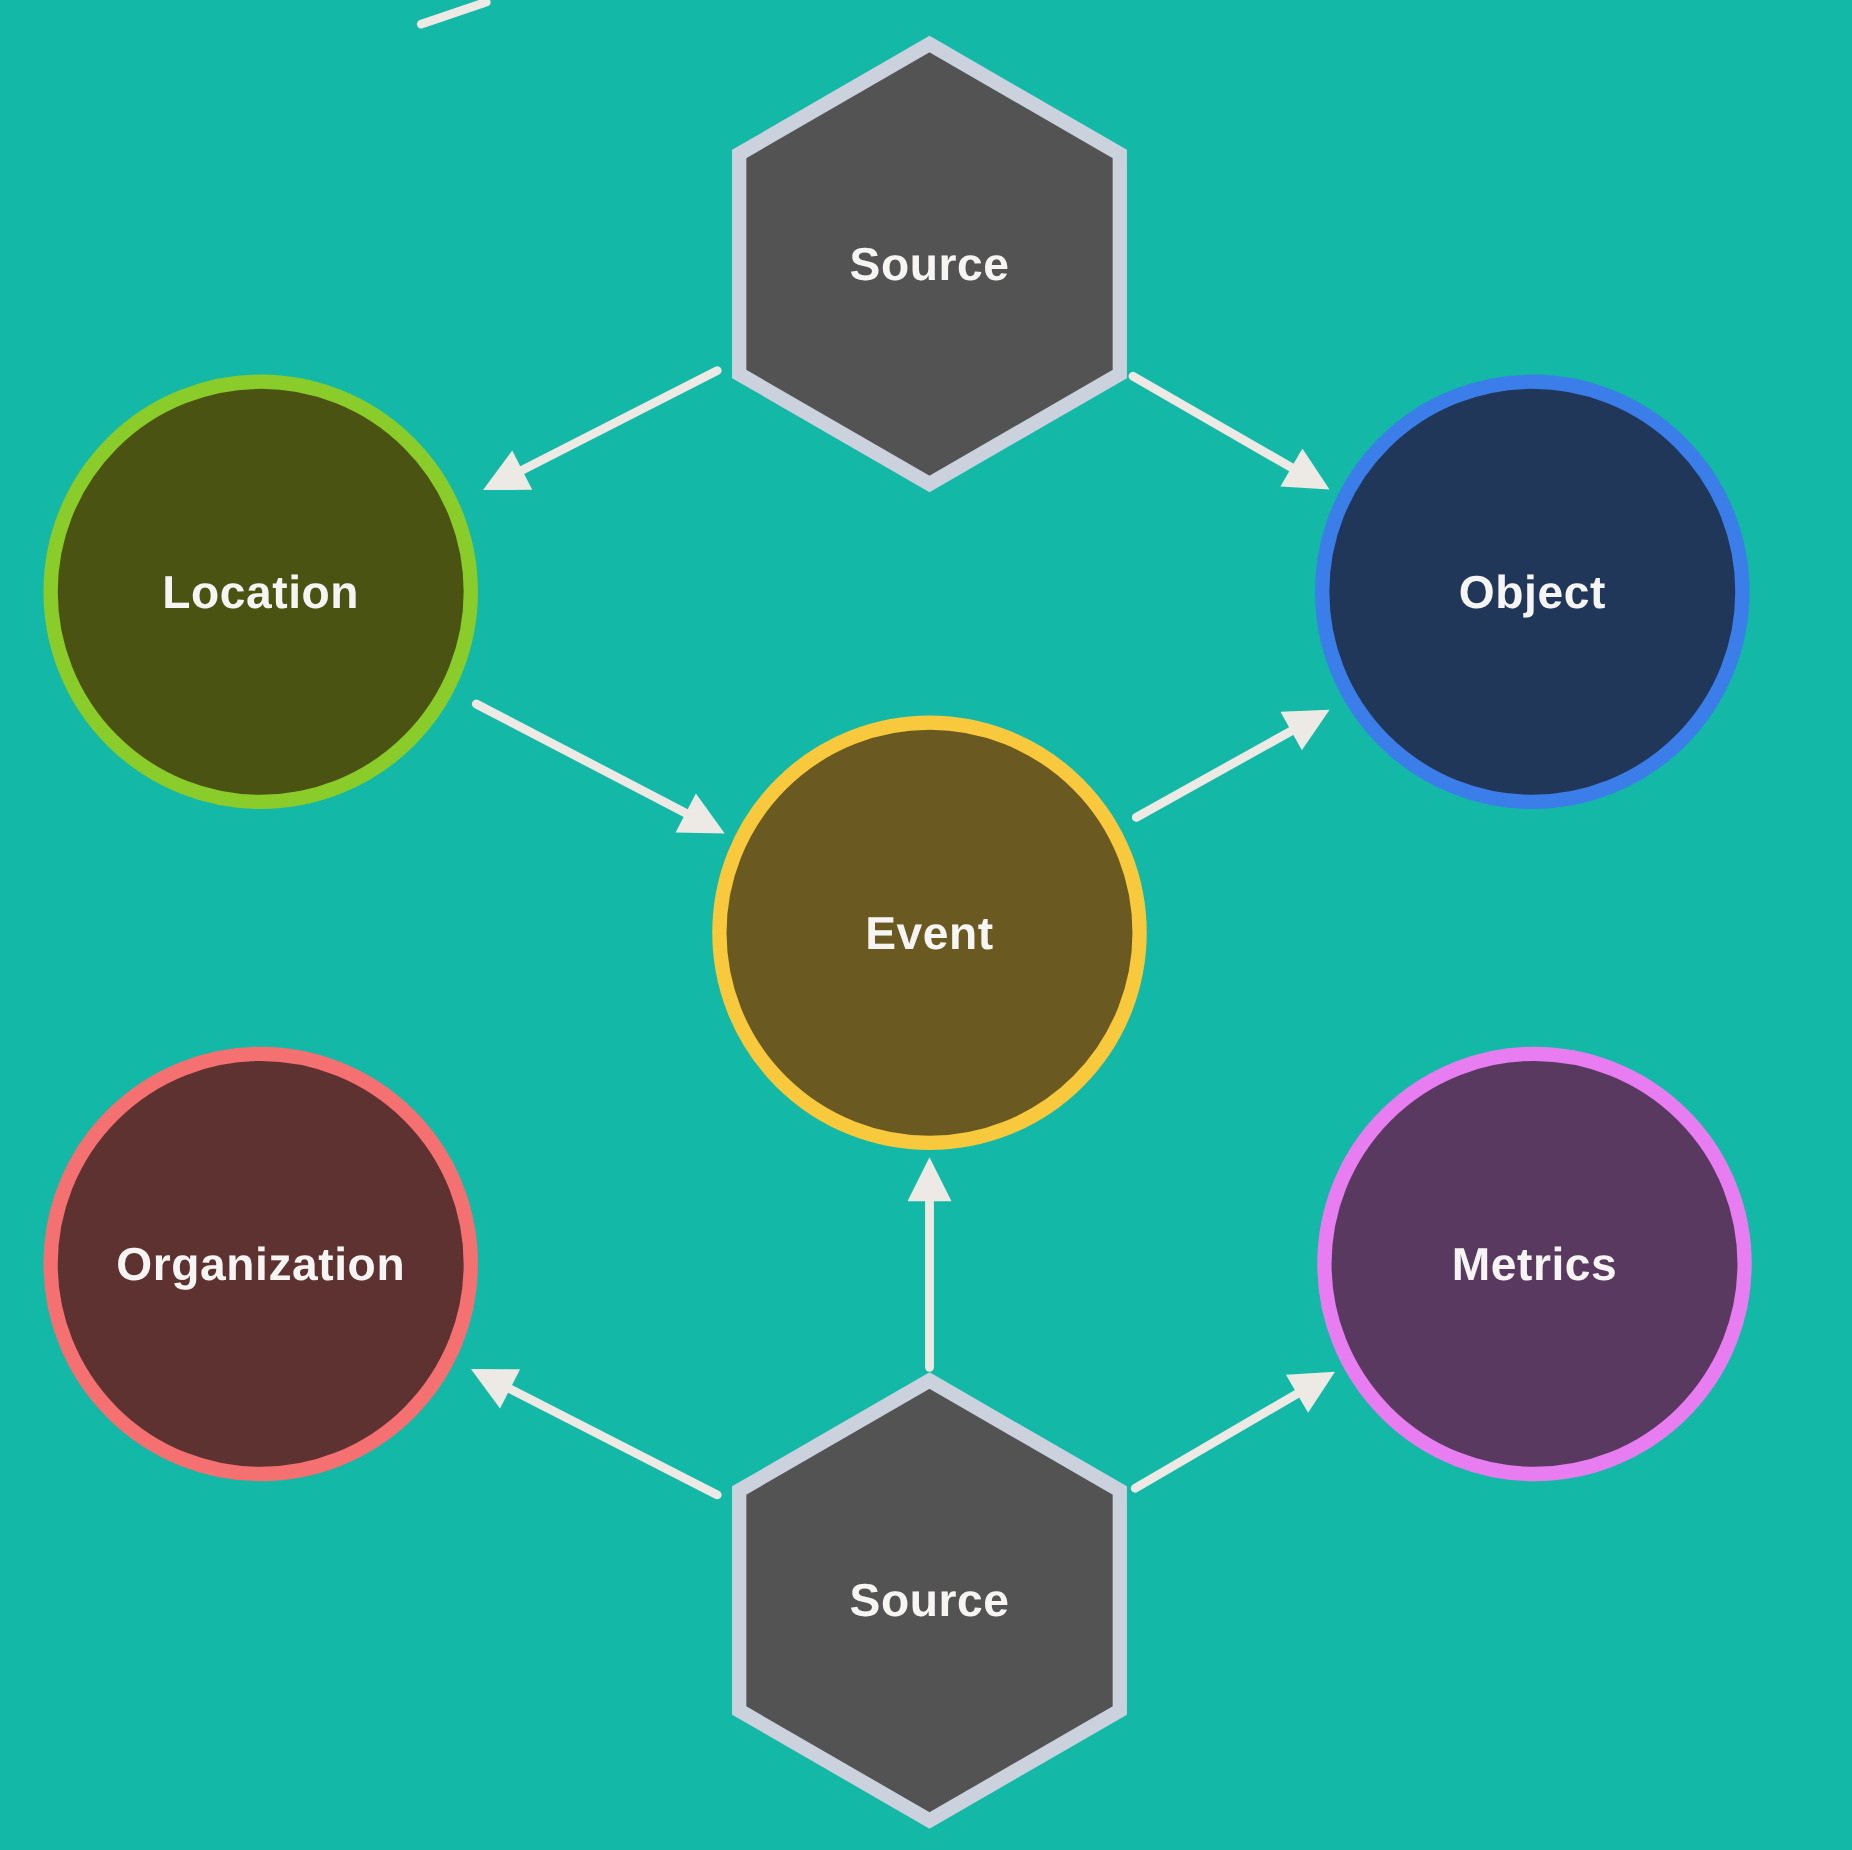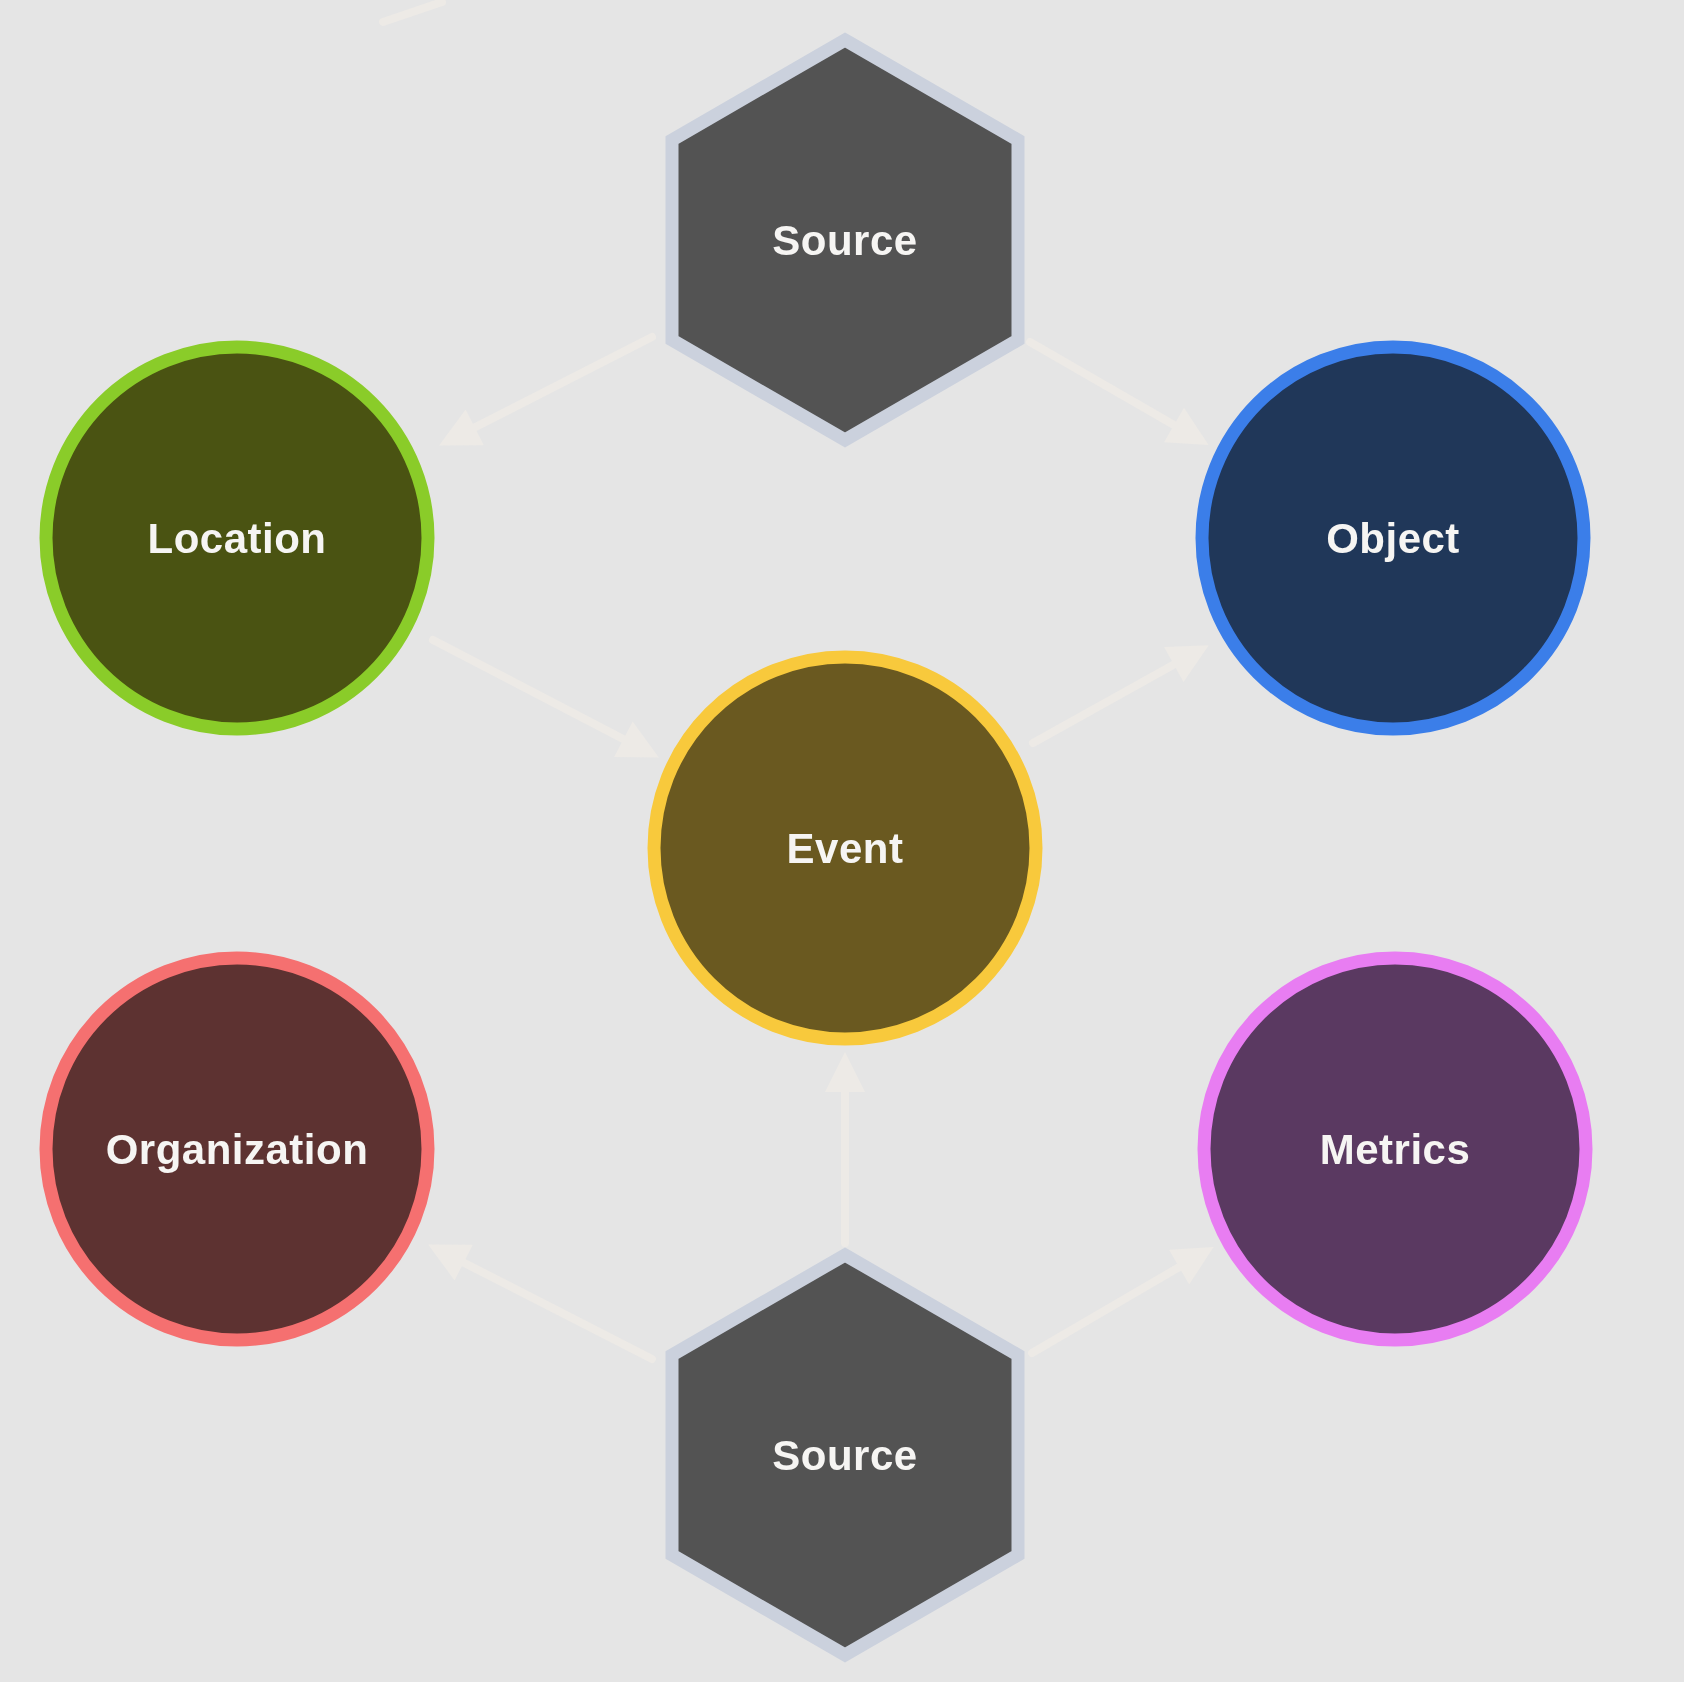--- a/index.html
+++ b/index.html
@@ -17,21 +17,21 @@
     font-weight: 700;
     font-size: 42px;
     text-anchor: middle;
     dominant-baseline: central;
     letter-spacing: 0.5px;
   }
 </style>
 </head>
 <body>
 
-<div class="canvas" style="background-color: #e5e5e5;">
+<div class="canvas" style="background-color: #14b8a6;">
   <svg viewBox="0 0 1684 1682">
     <defs>
       <marker id="arrowhead" viewBox="0 0 10 10" refX="7.5" refY="5" markerWidth="5.5" markerHeight="5" orient="auto">
         <path d="M 0 0 L 10 5 L 0 10 z" fill="#edeae6"></path>
       </marker>
     </defs>
 
     <g>
       <line class="edge" x1="652" y1="337" x2="448" y2="441" marker-end="url(#arrowhead)" stroke="#edeae6"></line>
       <line class="edge" x1="1030" y1="342" x2="1200" y2="440" marker-end="url(#arrowhead)" stroke="#edeae6"></line>

